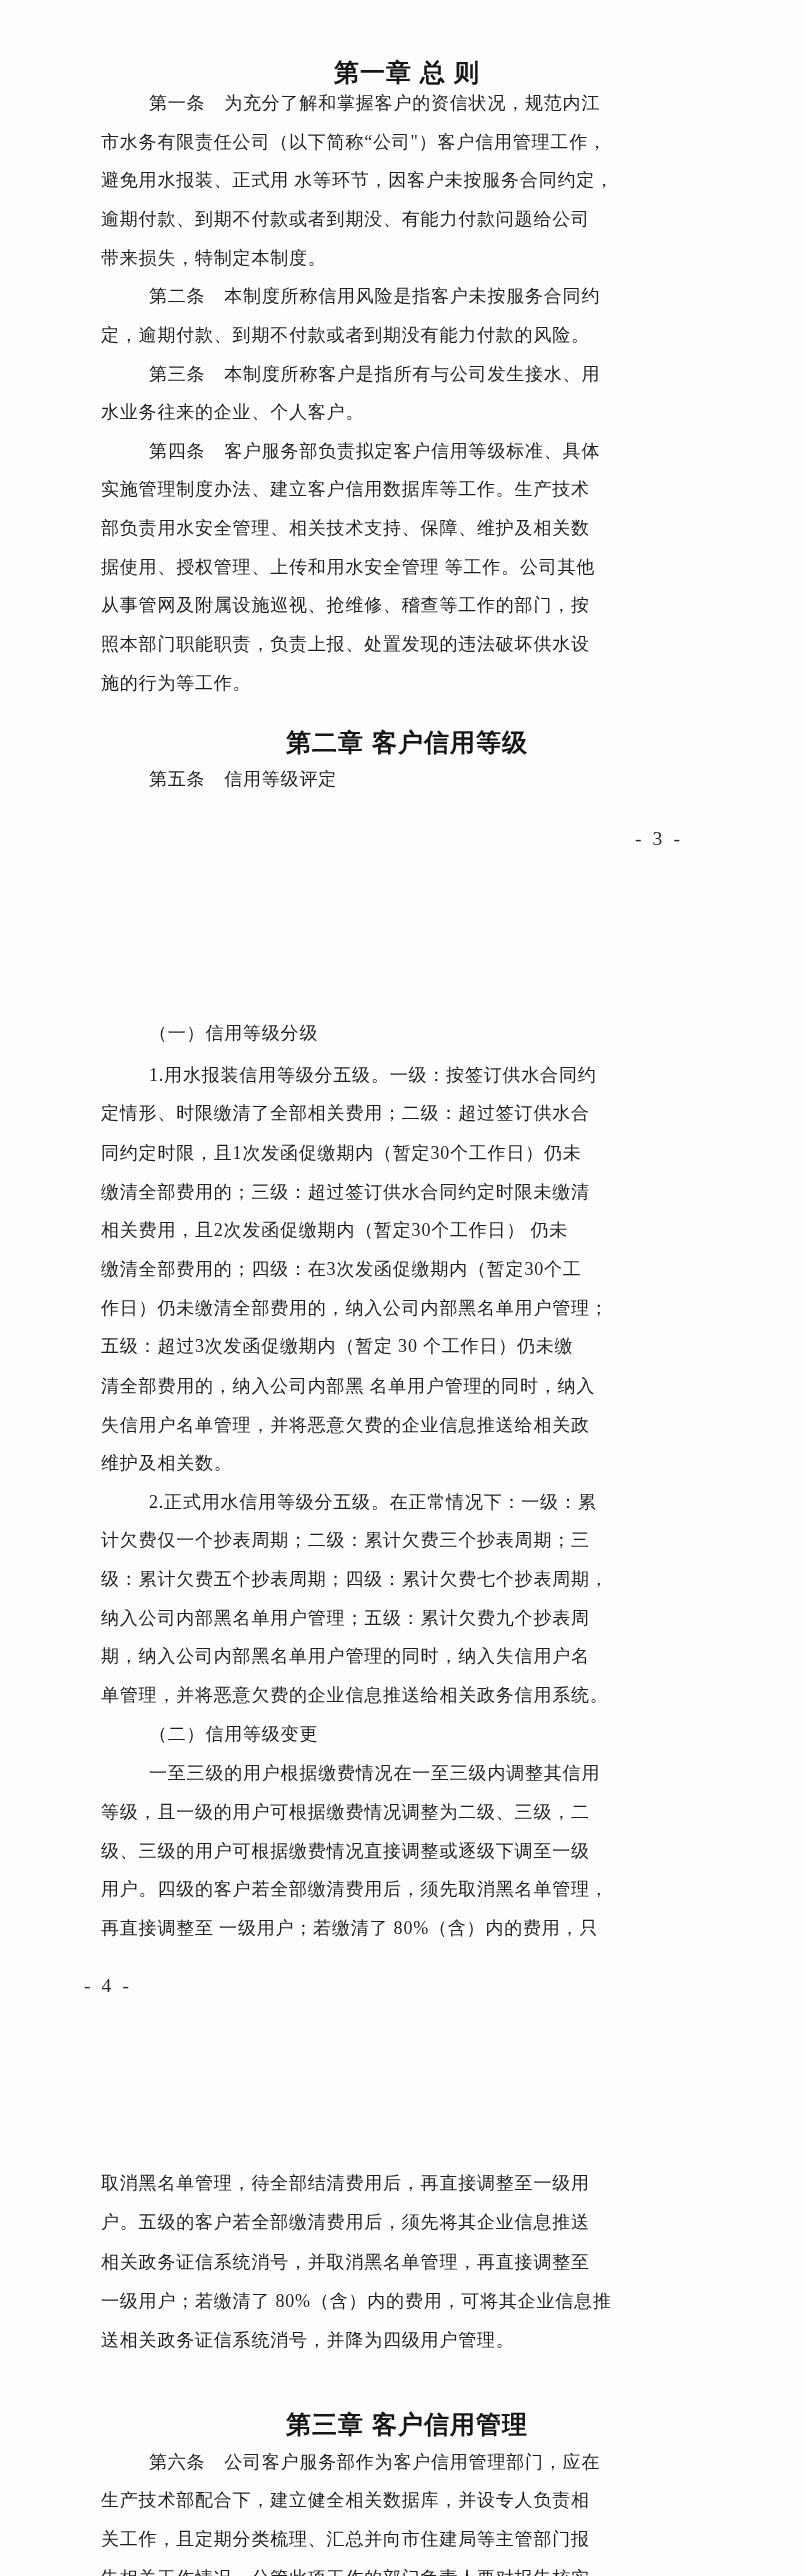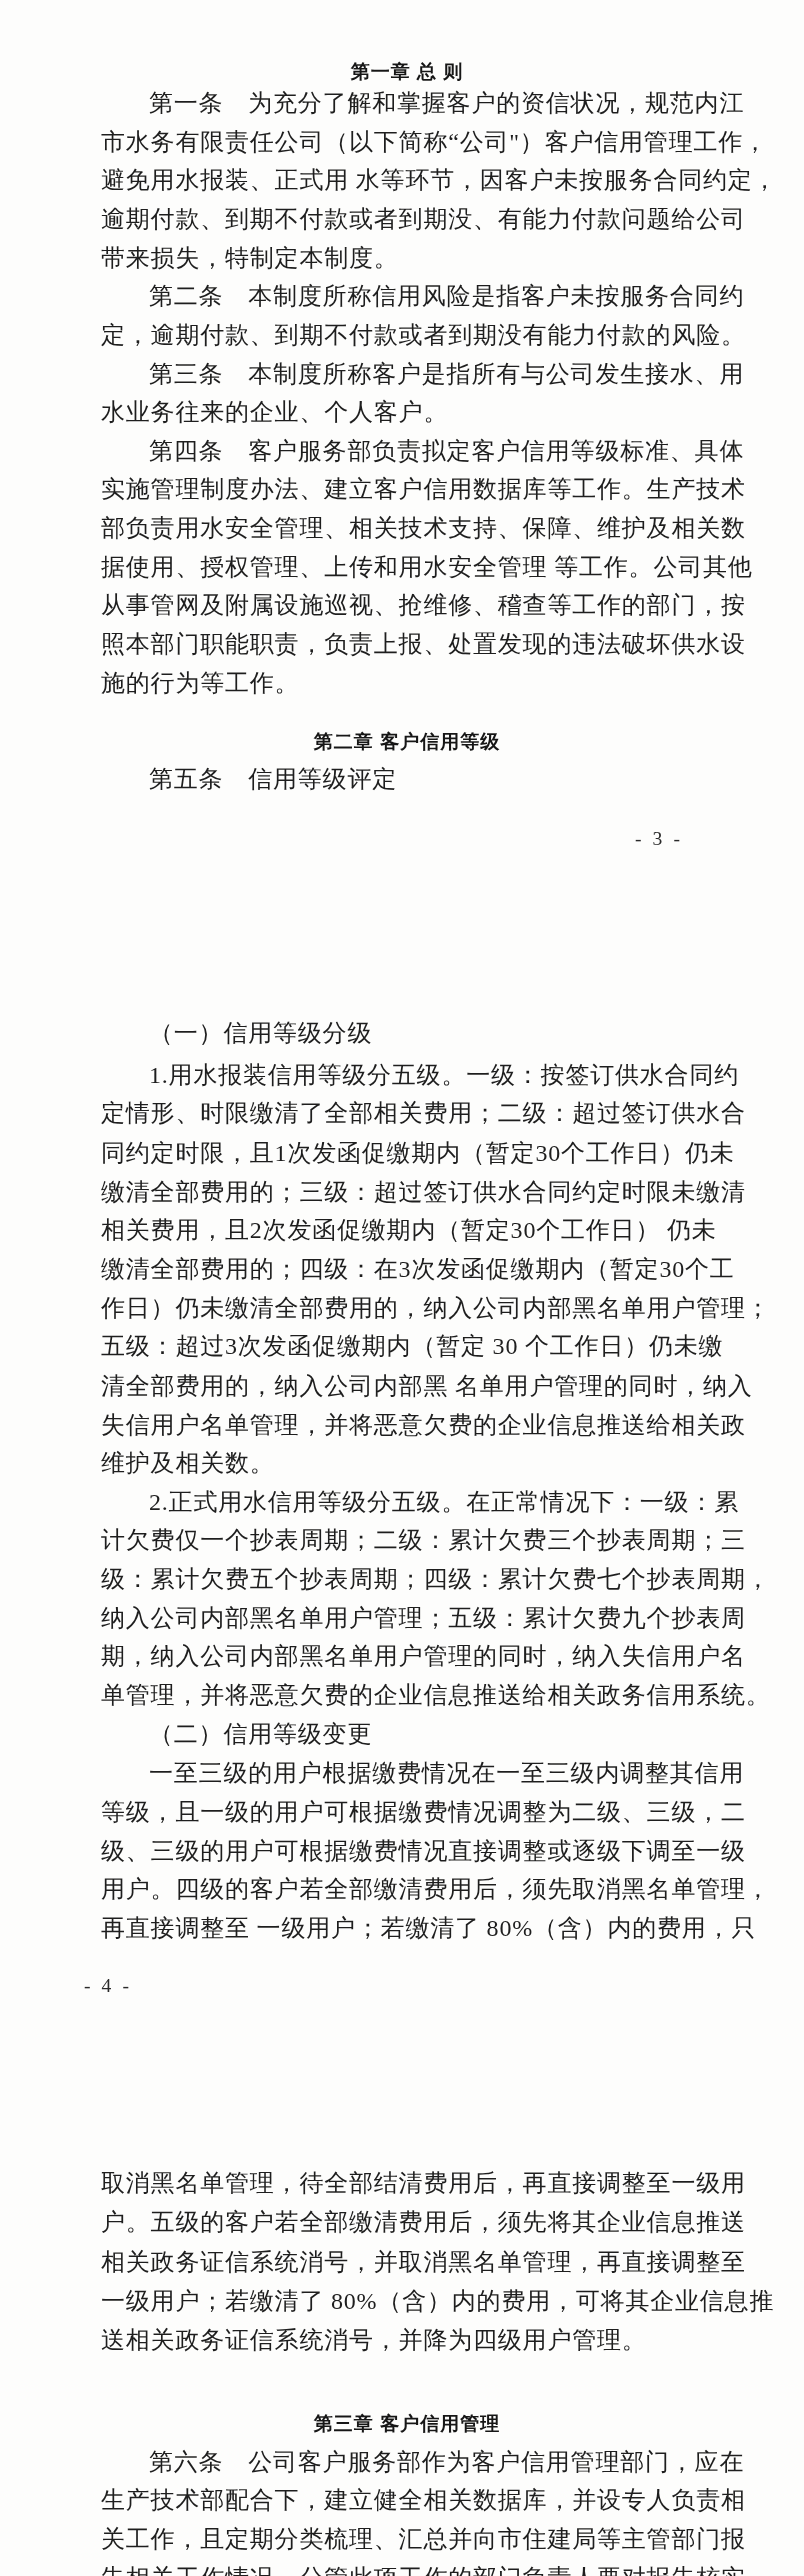--- a/index.html
+++ b/index.html
@@ -14,36 +14,36 @@
     position: relative;
     width: 805px;
     height: 4044px;
     background: #fdfdfc;
     color: #1e1e1e;
     overflow: hidden;
   }
   .line {
     position: absolute;
     white-space: nowrap;
-    font-size: 24px;
+    font-size: 18px;
     line-height: 32px;
     letter-spacing: 0.8px;
     left: 101px;
     transform: translateY(-50%);
     color: #1e1e1e;
   }
   .line.body-indent {
     left: 149px;
   }
   .line.chapter-heading {
     left: 72px;
     width: 670px;
     text-align: center;
     font-weight: bold;
-    font-size: 19px;
+    font-size: 25px;
     letter-spacing: 1px;
     font-family: "Liberation Sans", "DejaVu Sans", sans-serif;
     color: #161616;
   }
   .line.page-number-left,
   .line.page-number-right {
     font-size: 19.6px;
     letter-spacing: 3.1px;
     color: #2a2a2a;
   }

